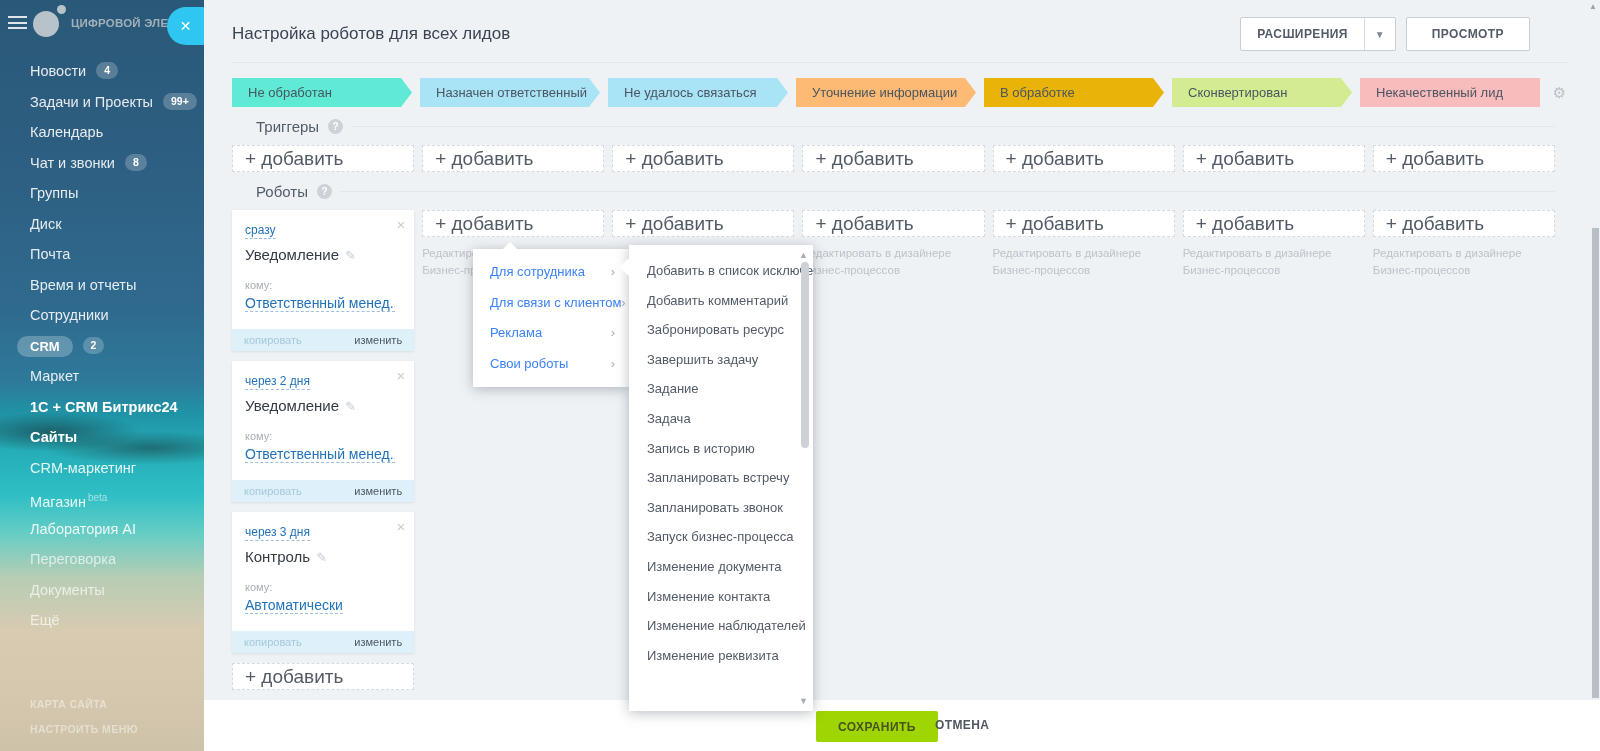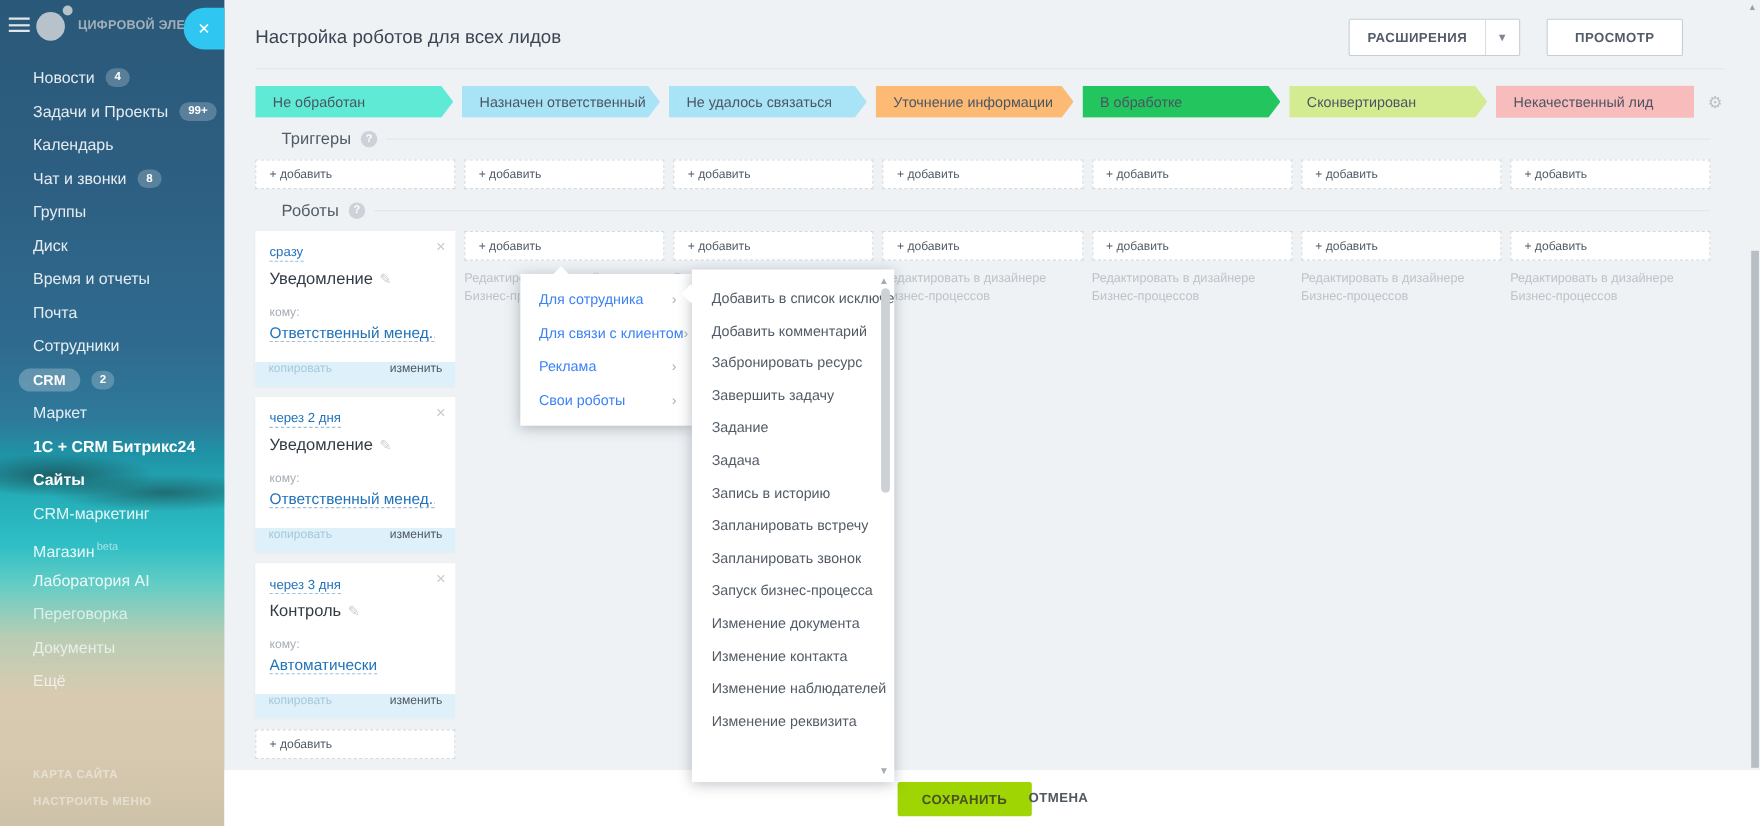--- a/index.html
+++ b/index.html
@@ -39,21 +39,21 @@
   .sb-badge { display:inline-block; background:rgba(255,255,255,.22); color:#fff; border-radius:10px;
     font-size:10.5px; line-height:11px; padding:3px 8px; margin-left:10px; vertical-align:2px; font-weight:700; }
   .sb-suffix { font-size:10px; color:rgba(255,255,255,.55); vertical-align:6px; margin-left:2px; }
   .sb-footer { position:absolute; bottom:16px; left:0; }
   .sb-flink { padding-left:30px; font-size:10.5px; font-weight:700; color:rgba(255,255,255,.45);
     letter-spacing:.4px; margin-top:13px; cursor:pointer; }
   
   .main { position:absolute; left:204px; top:0; right:0; height:751px; }
   .hdr-line { position:absolute; left:28px; right:32px; top:62px; height:1px; background:#e2e7ea; }
   .page-title { position:absolute; left:28px; top:24px; font-size:17px; color:#3b4552; }
-  .hdr-buttons { position:absolute; right:70px; top:17px; display:flex; gap:24px; }
+  .hdr-buttons { position:absolute; right:70px; top:17px; display:flex; gap:10px; }
   .btn-outline { height:34px; background:#fff; border:1px solid #c6ced4; border-radius:2px;
     color:#525b66; font-size:12px; font-weight:700; letter-spacing:.4px; display:flex; align-items:center; cursor:pointer; }
   .btn-ext-label { padding:0 16px; }
   .btn-ext-div { width:1px; height:32px; background:#d9dee2; }
   .btn-ext-caret { width:30px; text-align:center; color:#7d8691; font-size:10px; }
   .btn-view { padding:0 25px; }
   
   .stages-grid { position:absolute; left:28px; right:60px; top:78px;
     display:grid; grid-template-columns:repeat(7,1fr); gap:8px; }
   .stage { height:29px; line-height:29px; padding-left:16px; font-size:13px; color:#4a5662; cursor:pointer;
@@ -68,34 +68,34 @@
   .sec-label { font-size:15px; color:#525b66;margin-left:24px; }
   .help-icon { width:15px; height:15px; border-radius:50%; background:#ccd2d8; color:#fff; font-size:10px;
     text-align:center; line-height:15px; font-weight:700; margin-left:9px; cursor:pointer; }
   .sec-line { flex:1; height:1px; background:#e2e7ea; margin-left:8px; }
   
   .cols { position:absolute; left:28px; right:45px; display:grid; grid-template-columns:repeat(7,1fr); gap:8px; align-items:start; }
   .cols.triggers-row { top:145px; }
   .cols.robots-row { top:210px; }
   .col { position:relative; }
   .add-btn { display:block; width:100%; height:27px; background:#fff; border:1px dashed #d6dbe0;
-    color:#525b66; font-size:11px; text-align:left; padding:0 12px; cursor:pointer;
+    color:#525b66; font-size:19px; text-align:left; padding:0 12px; cursor:pointer;
     font-family:"Liberation Sans",sans-serif; }
   .hint { margin-top:8px; font-size:11.5px; line-height:1.45; color:#bcc3ca; padding-right:18px; }
   
   .card { background:#fff; height:141px; margin-bottom:10px; position:relative;
     box-shadow:0 1px 2px rgba(83,92,105,.12); display:flex; flex-direction:column; }
   .card-body { flex:1; padding:10px 13px 0; }
   .when-link { font-size:12px; color:#2272b9; border-bottom:1px dashed #9dbfdd; display:inline-block; line-height:1.25; cursor:pointer; }
   .card-name { margin-top:7px; font-size:15px; color:#333b45; }
   .pencil-icon { color:#c9ced3; font-size:13px; margin-left:6px; cursor:pointer; }
   .pencil-icon::before { content:"✎"; }
   .to-label { margin-top:16px; font-size:11px; color:#a6adb4; }
   .to-link { margin-top:4px; font-size:14px; color:#2272b9; border-bottom:1px dashed #9dbfdd; display:inline-block; cursor:pointer; max-width:150px; white-space:nowrap; overflow:hidden; }
-  .card-foot { height:22px; background:#def1fa; display:flex; justify-content:space-between; align-items:flex-start; padding:0 12px; font-size:11px; }
+  .card-foot { height:22px; background:#def1fa; display:flex; justify-content:space-between; align-items:center; padding:0 12px; font-size:11px; }
   .copy-link { color:#a5c9dc; cursor:pointer; }
   .edit-link { color:#4f5862; cursor:pointer; }
   .card-close { position:absolute; right:9px; top:6px; color:#c6ccd2; font-size:13px; cursor:pointer; }
   .card-close::before { content:"×"; font-size:15px; }
   #cards-col .add-btn { margin-top:7px; }
   
   .menu1 { position:absolute; left:473px; top:249px; width:156px; background:#fff; z-index:40;
     box-shadow:0 2px 12px rgba(60,70,85,.35); padding:8px 0; }
   .menu1::before { content:""; position:absolute; top:-7px; left:30px;
     border-left:7px solid transparent; border-right:7px solid transparent; border-bottom:7px solid #fff; }
@@ -151,24 +151,24 @@
         <li class="sb-item">
     <span class="sb-label">Чат и звонки</span><span class="sb-badge">8</span>
   </li>
         <li class="sb-item">
     <span class="sb-label">Группы</span>
   </li>
         <li class="sb-item">
     <span class="sb-label">Диск</span>
   </li>
         <li class="sb-item">
+    <span class="sb-label">Почта</span>
+  </li>
+        <li class="sb-item">
     <span class="sb-label">Время и отчеты</span>
-  </li>
-        <li class="sb-item">
-    <span class="sb-label">Почта</span>
   </li>
         <li class="sb-item">
     <span class="sb-label">Сотрудники</span>
   </li>
         <li class="sb-item active">
     <span class="sb-label">CRM</span><span class="sb-badge">2</span>
   </li>
         <li class="sb-item">
     <span class="sb-label">Маркет</span>
   </li>
@@ -224,21 +224,21 @@
   </div>
       <div class="stage" style="background: rgb(169, 227, 246);">
     <span>Назначен ответственный</span>
   </div>
       <div class="stage" style="background: rgb(169, 227, 246);">
     <span>Не удалось связаться</span>
   </div>
       <div class="stage" style="background: #fdba74;">
     <span>Уточнение информации</span>
   </div>
-      <div class="stage" style="background: #22c55e;">
+      <div class="stage" style="background: #eab308;">
     <span>В обработке</span>
   </div>
       <div class="stage" style="background: rgb(211, 236, 146);">
     <span>Сконвертирован</span>
   </div>
       <div class="stage no-arrow" style="background: rgb(249, 188, 188);">
     <span>Некачественный лид</span>
   </div>
     </div>
   <span class="stages-gear">⚙</span>

